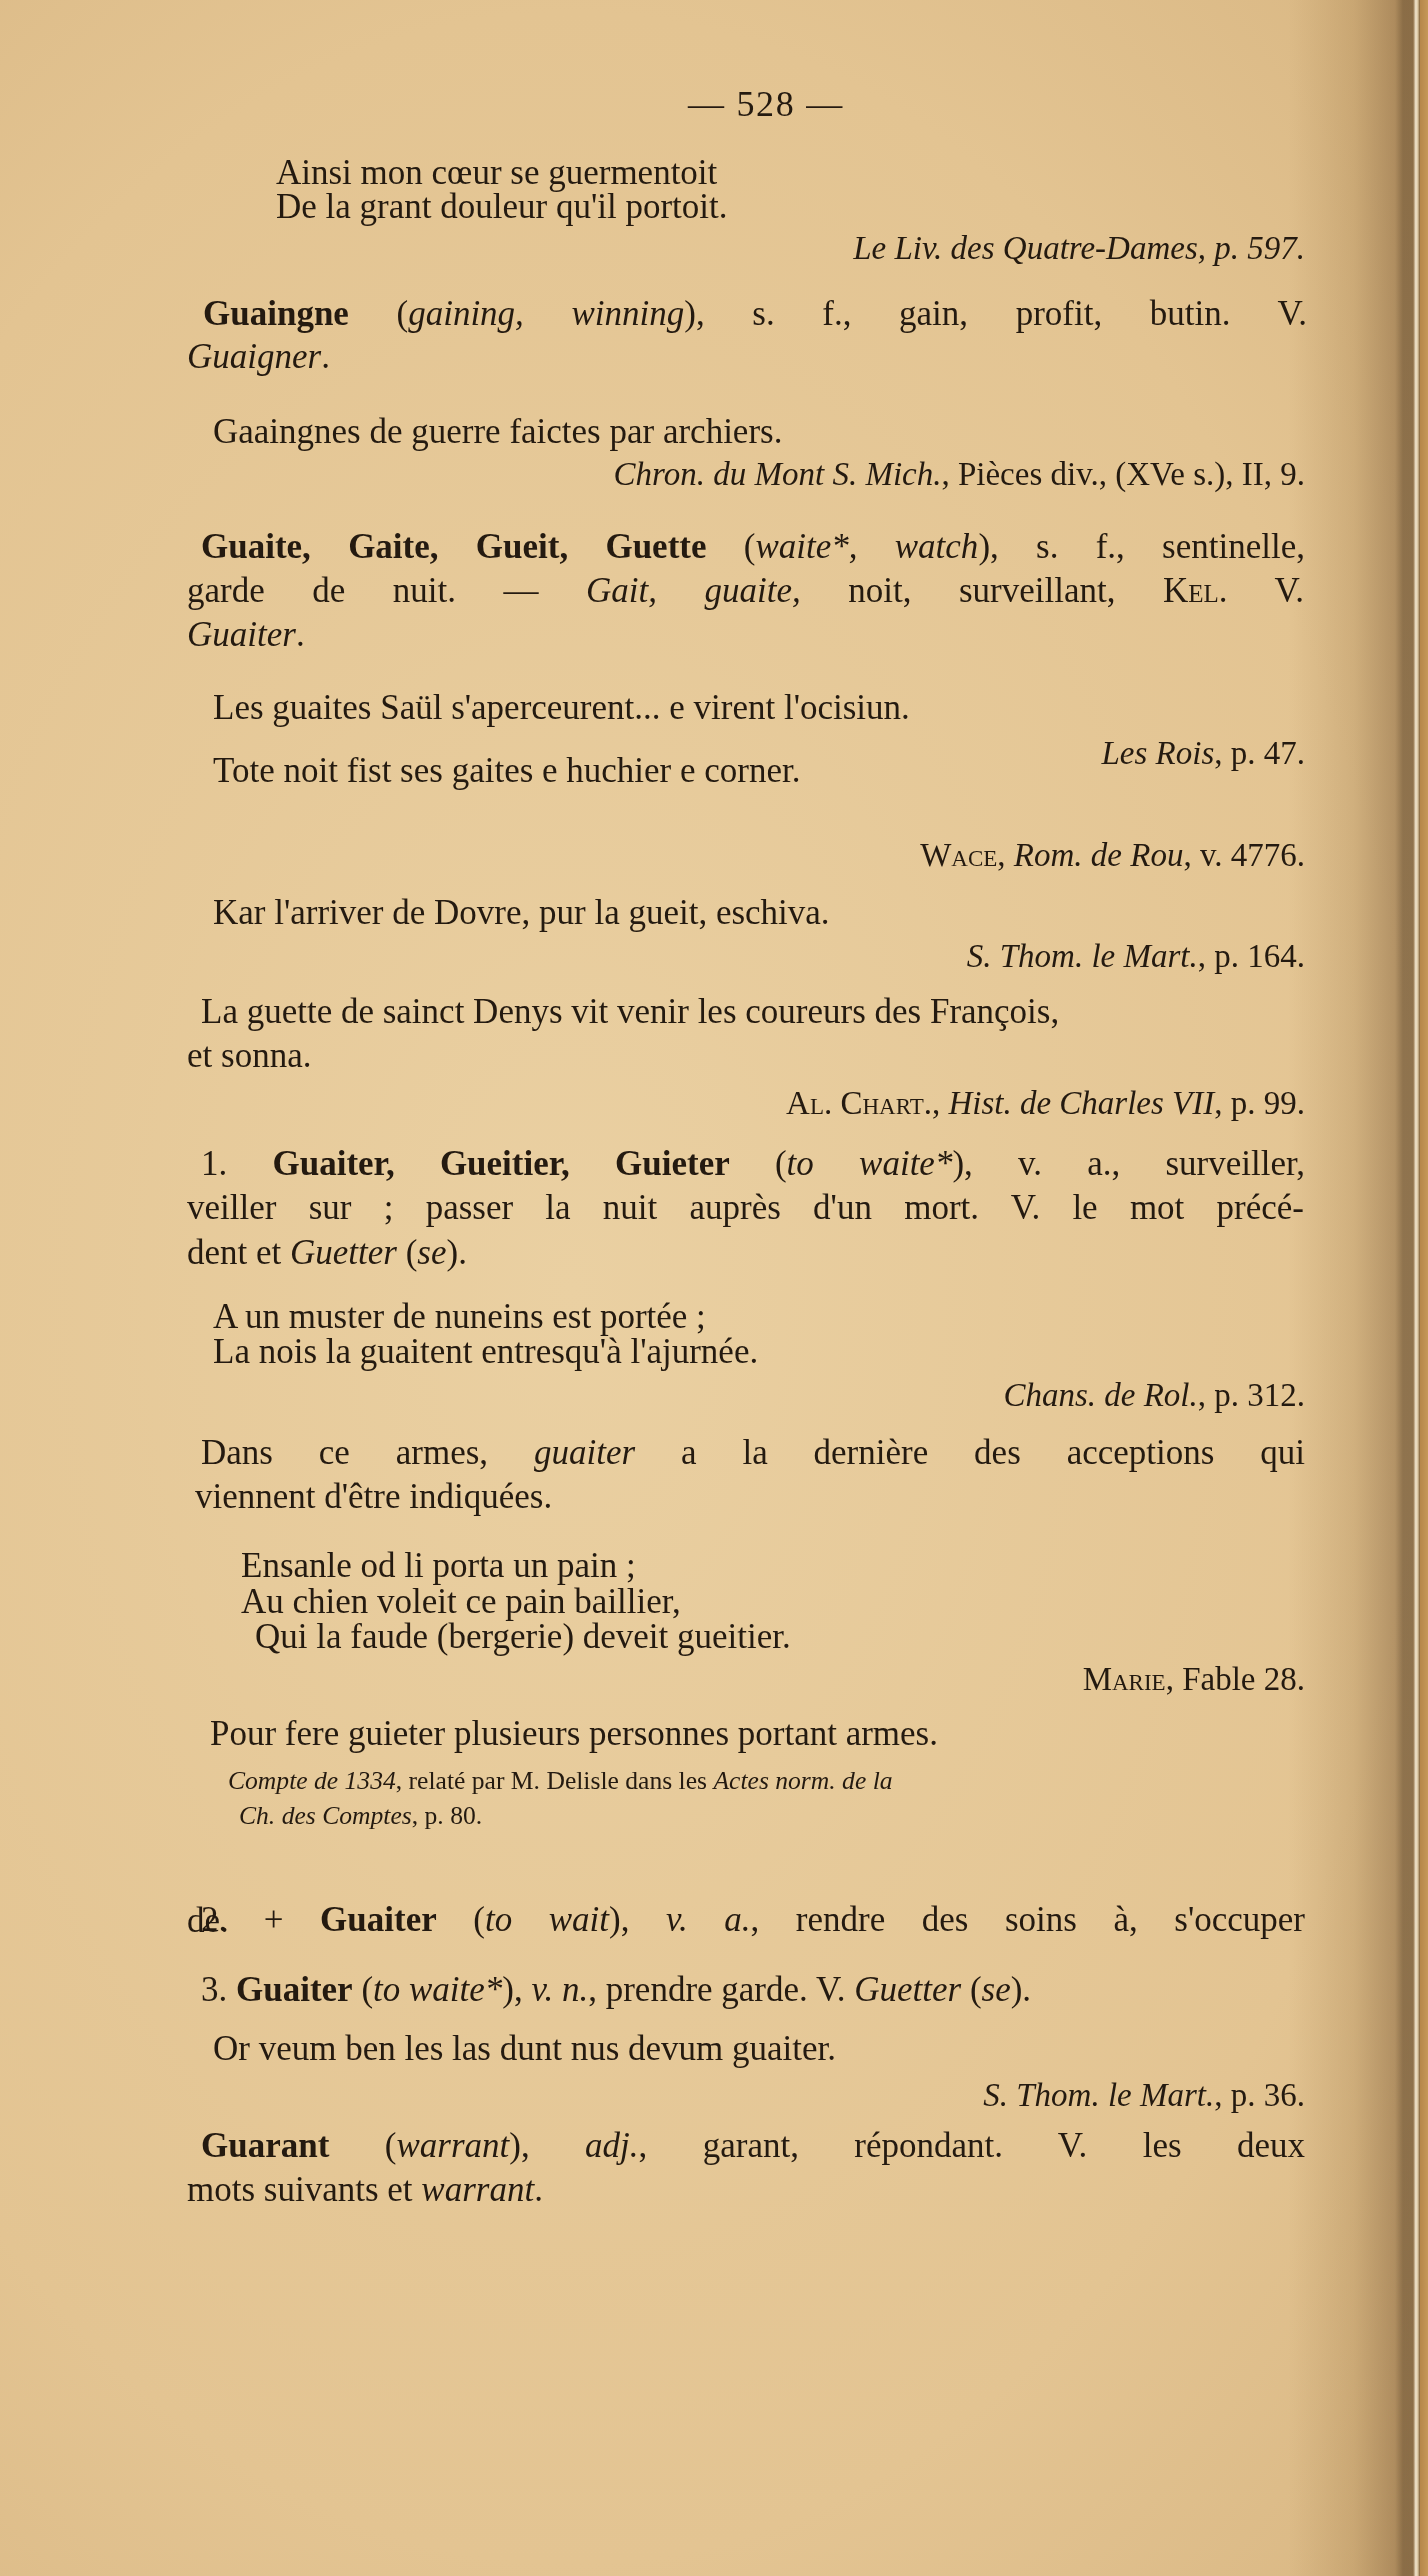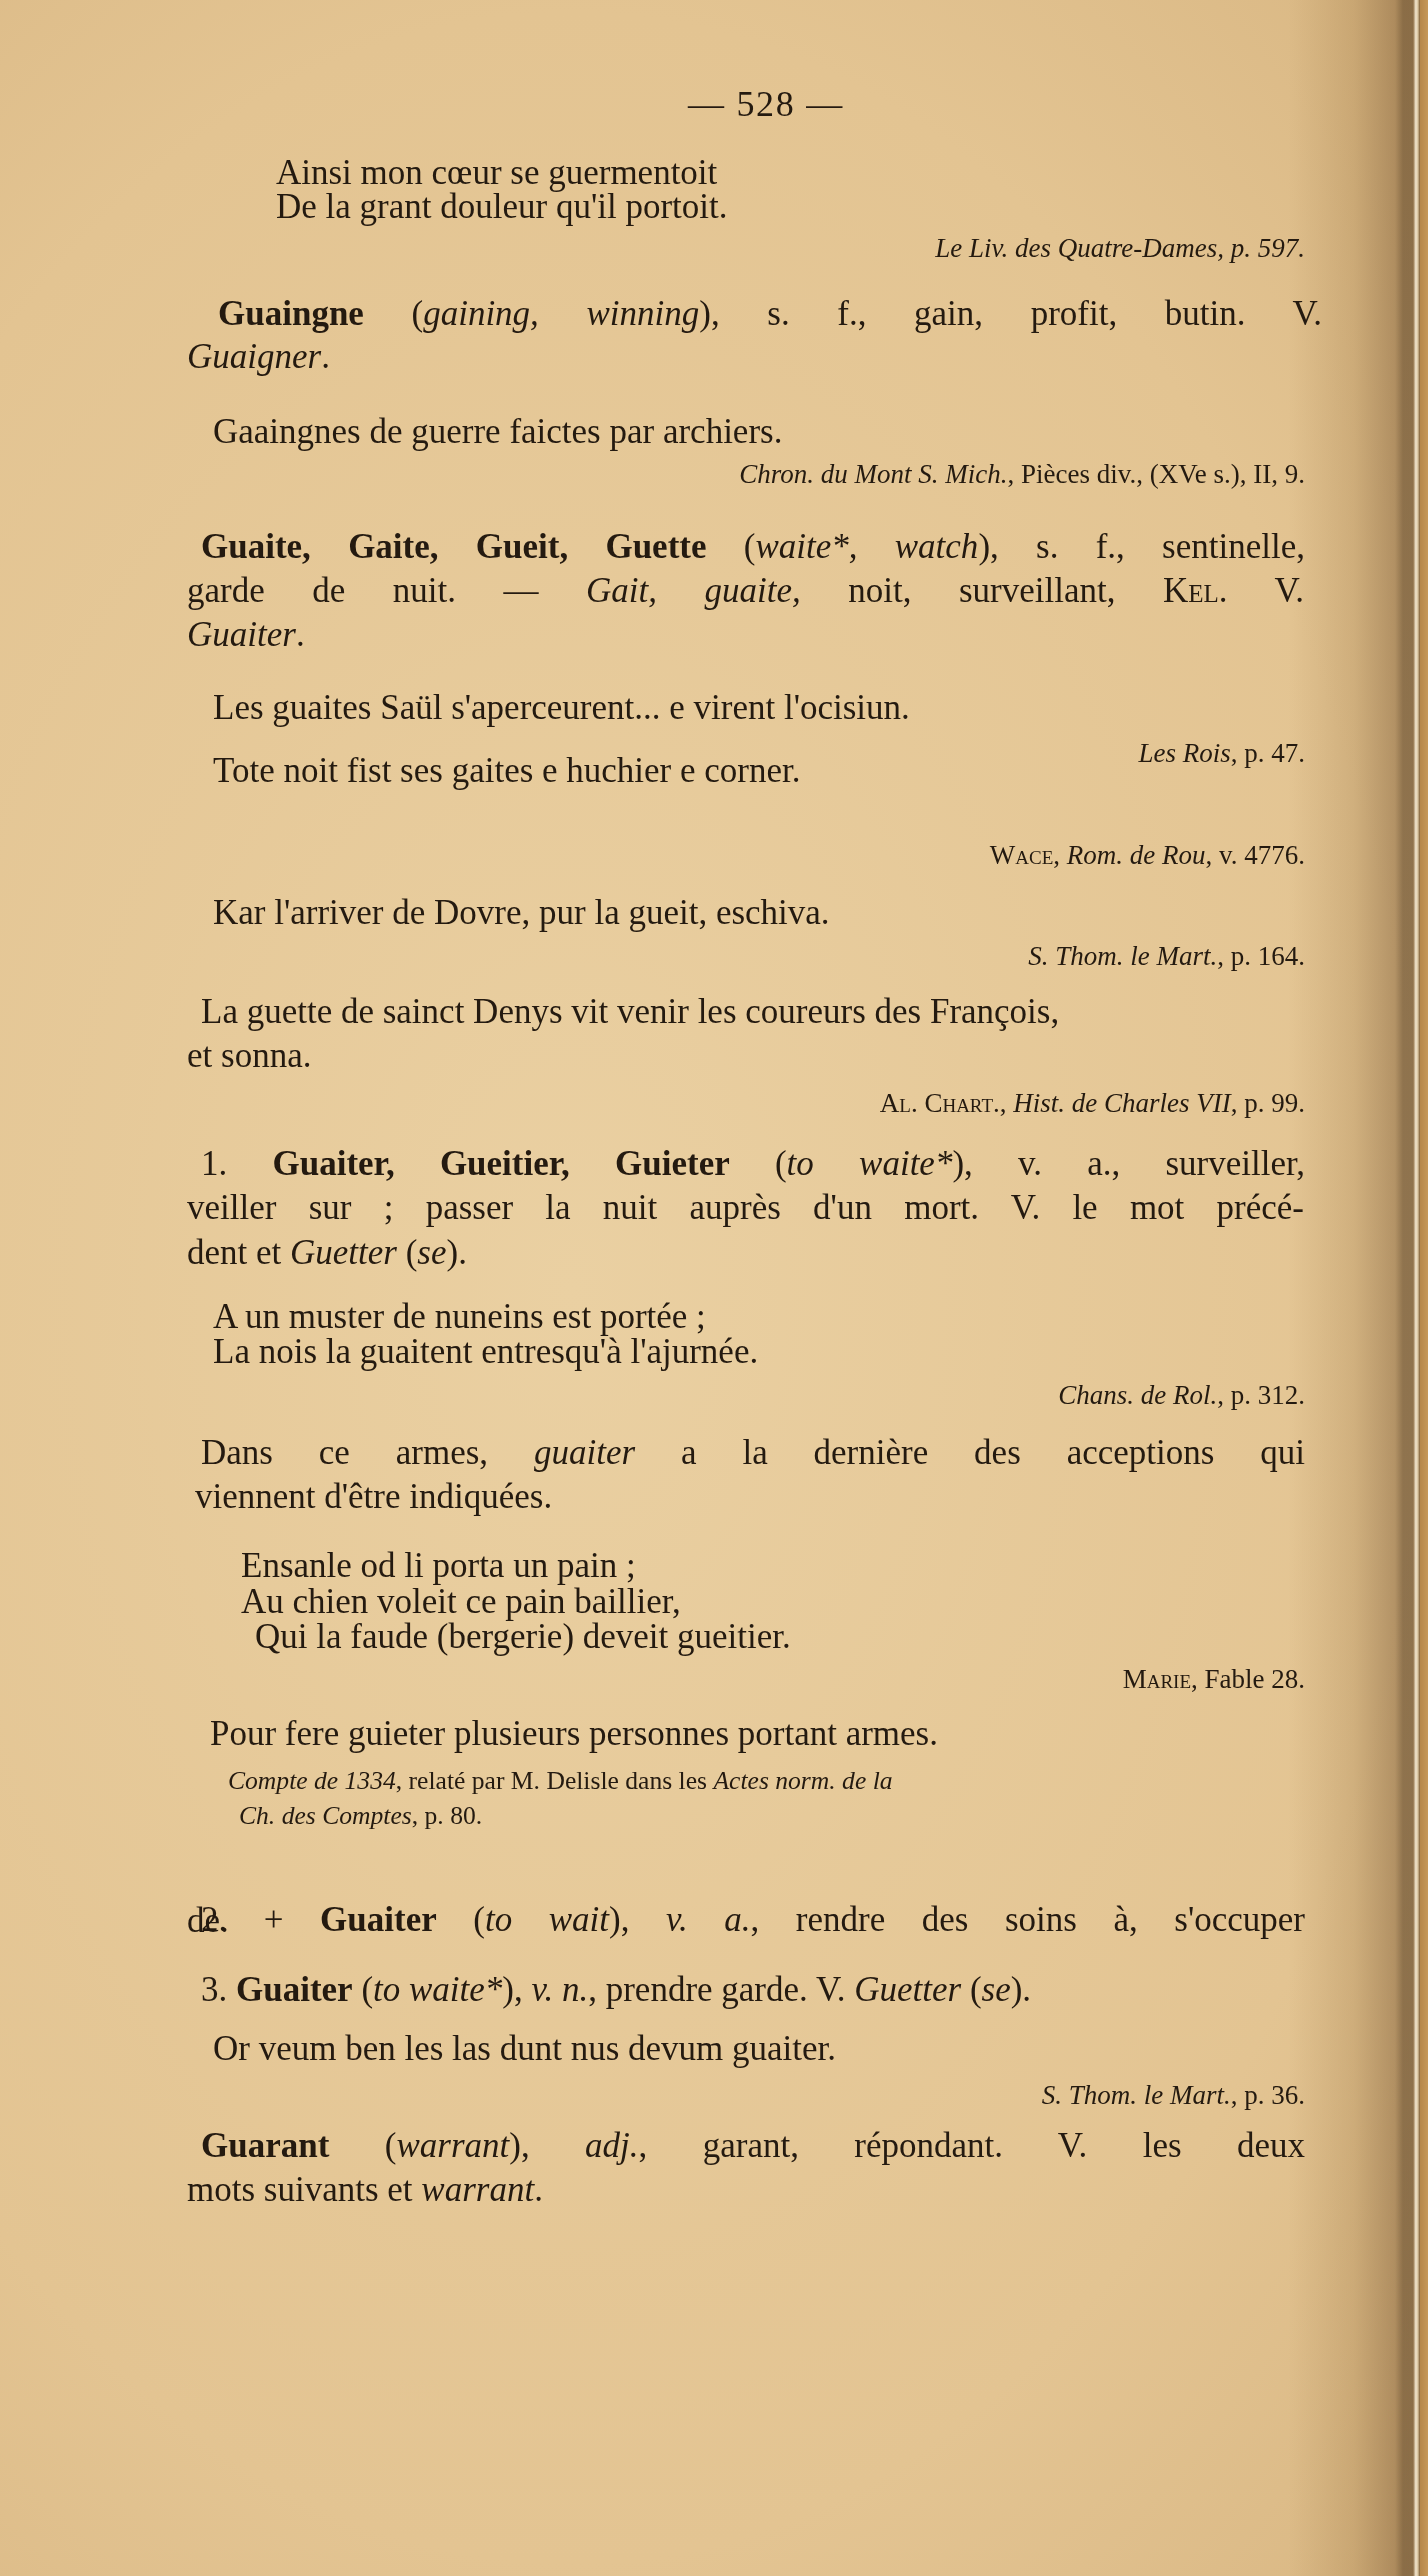--- a/index.html
+++ b/index.html
@@ -24,42 +24,42 @@
     position: absolute; top: 0; left: 1420px; width: 9px; height: 2576px;
     background: linear-gradient(to right, #b6874a, #c89a5a);
   }
   .text {
     position: absolute; left: 0; top: 0; width: 1429px;
     font-size: 35px; line-height: 46px;
   }
   .abs { position: absolute; white-space: nowrap; }
   .pagenum { left: 688px; top: 81px; font-size: 36px; letter-spacing: 1.7px; }
   .quote { font-size: 35px; }
-  .cite { font-size: 27px; }
+  .cite { font-size: 33px; }
   .small { font-size: 25.6px; }
   .sc { font-variant: small-caps; }
   b { font-weight: bold; }
   i { font-style: italic; }
   .justify { text-align: justify; text-align-last: justify; white-space: normal; }
 </style>
 </head>
 <body>
 
 <div class="page"></div>
 <div class="edge-strip"></div>
 <div class="edge-dark"></div>
 
 <div class="text">
   <div class="abs pagenum">— 528 —</div>
 
   <div class="abs quote" style="left:276px; top:150px;">Ainsi mon cœur se guermentoit</div>
   <div class="abs quote" style="left:276px; top:184px;">De la grant douleur qu'il portoit.</div>
   <div class="abs cite" style="right:124px; top:225px;"><i>Le Liv. des Quatre-Dames, p. 597.</i></div>
 
-  <div class="abs justify" style="left:218px; width:1104px; top:291px;">
+  <div class="abs justify" style="left:203px; width:1104px; top:291px;">
     <b>Guaingne</b><span> (</span><i>gaining, winning</i><span>), s. f., gain, profit, butin. V.</span>
   </div>
   <div class="abs" style="left:187px; top:334px;"><i>Guaigner</i><span>.</span></div>
 
   <div class="abs quote" style="left:213px; top:409px;">Gaaingnes de guerre faictes par archiers.</div>
   <div class="abs cite" style="right:124px; top:451px;"><i>Chron. du Mont S. Mich.</i><span>, Pièces div., (XVe s.), II, 9.</span></div>
 
   <div class="abs justify" style="left:201px; width:1104px; top:524px;">
     <b>Guaite, Gaite, Gueit, Guette</b><span> (</span><i>waite*, watch</i><span>), s. f., sentinelle,</span>
   </div>

